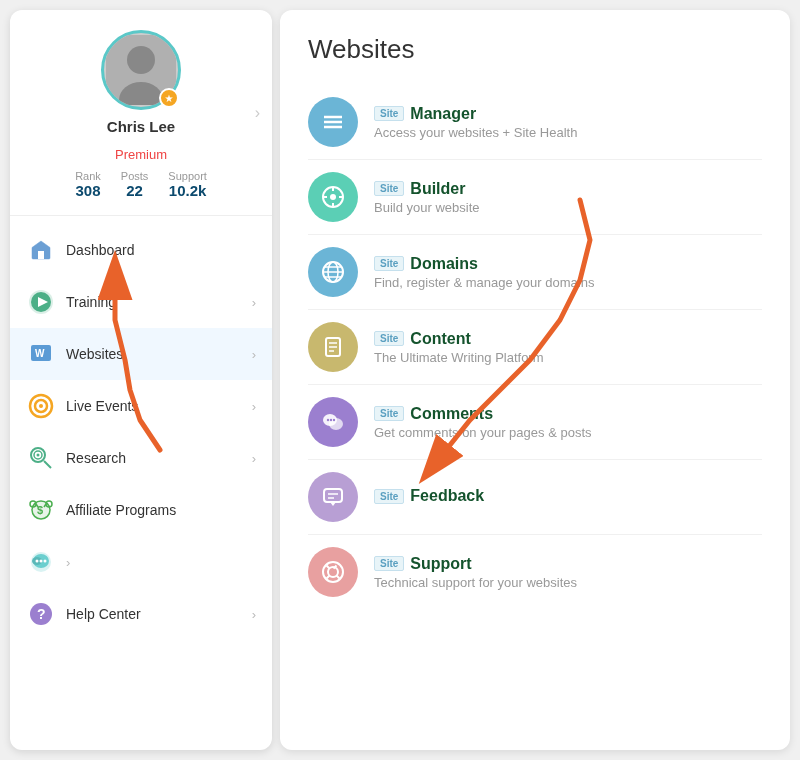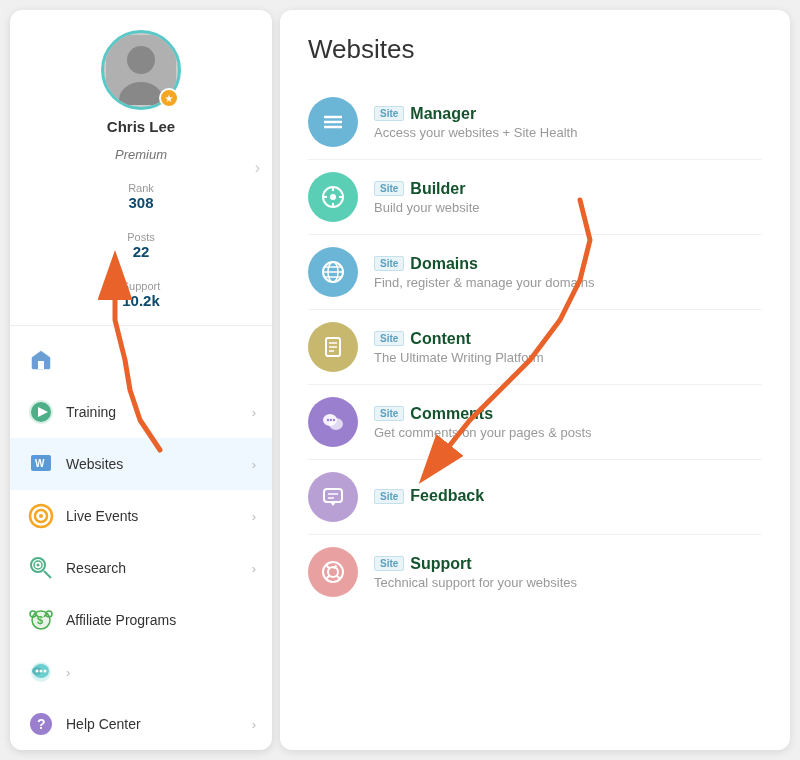--- a/index.html
+++ b/index.html
@@ -86,30 +86,28 @@
 
     .profile-name {
       font-size: 15px;
       font-weight: 600;
       color: #333;
       margin-bottom: 12px;
     }
 
     .profile-tier {
       font-size: 13px;
-      color: #737373;
+      color: #ef4444;
       font-weight: 500;
-      margin-bottom: 20px;
-      font-style: italic;
+      margin-bottom: 8px;
     }
 
     .profile-stats {
       display: flex;
       gap: 20px;
-      flex-direction: column;
     }
 
     .stat-item {
       display: flex;
       flex-direction: column;
       align-items: center;
     }
 
     .stat-label {
       font-size: 11px;
@@ -300,20 +298,21 @@
 
     <nav class="nav-menu">
 
       <div class="nav-item">
         <div class="nav-icon">
           <svg width="24" height="24" viewBox="0 0 24 24" fill="none">
             <path d="M3 9.5L12 3l9 6.5V20a1 1 0 01-1 1H4a1 1 0 01-1-1V9.5z" fill="#6b9fd4" stroke="#6b9fd4" stroke-width="0.5"></path>
             <rect x="9" y="13" width="6" height="8" fill="#fff"></rect>
           </svg>
         </div>
+        <span class="nav-label">Dashboard</span>
       </div>
 
       <div class="nav-item">
         <div class="nav-icon">
           <svg width="26" height="26" viewBox="0 0 26 26">
             <circle cx="13" cy="13" r="12" fill="#4caf87" opacity="0.2"></circle>
             <circle cx="13" cy="13" r="10" fill="#4caf87"></circle>
             <polygon points="10,8 20,13 10,18" fill="#fff"></polygon>
           </svg>
         </div>

